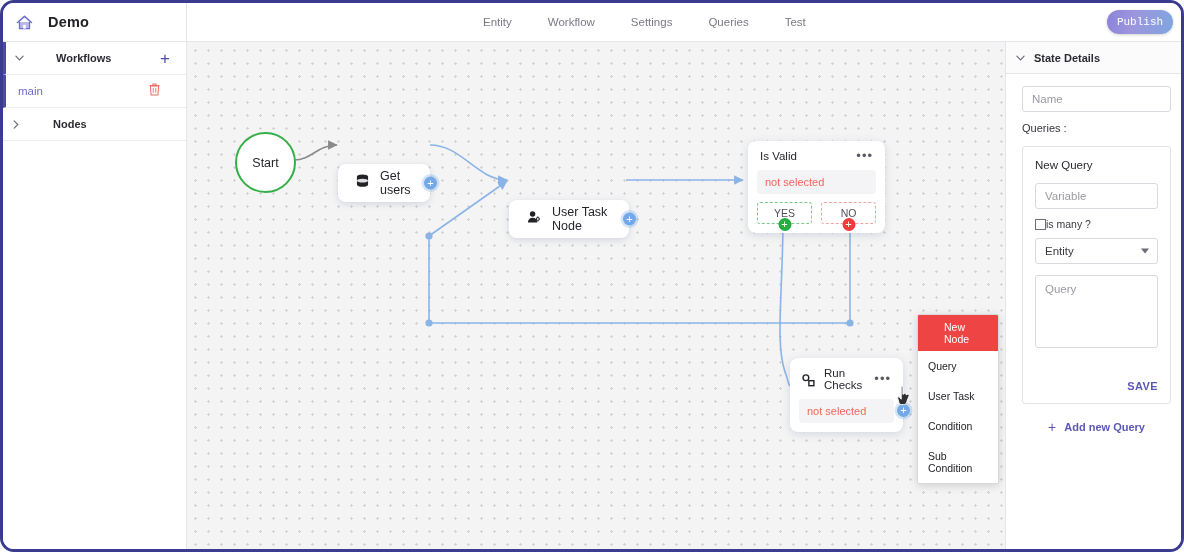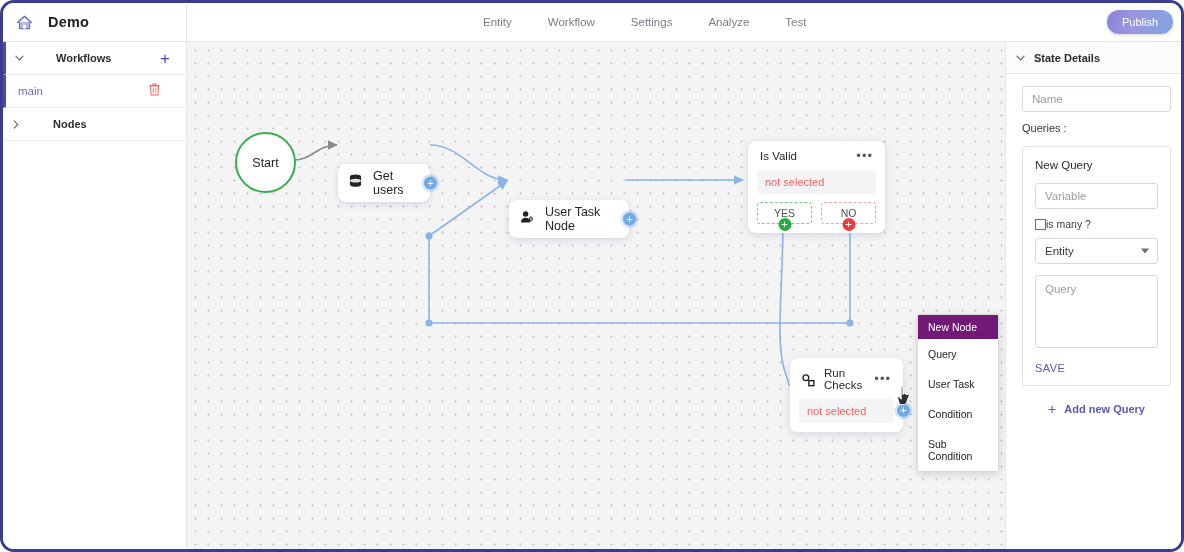--- a/index.html
+++ b/index.html
@@ -51,20 +51,21 @@
   }
   #publish-btn {
     position: absolute; right: 14px; top: 7px;
     width: 66px; height: 24px;
     border-radius: 12px;
     background: linear-gradient(100deg, #8b84d8 0%, #9d95dd 40%, #7fa6e0 100%);
     color: #ffffff; font-size: 11px;
     display: flex; align-items: center; justify-content: center;
     box-shadow: 0 1px 3px rgba(0,0,0,.18);
     cursor: pointer;
+    font-family: Liberation Mono, monospace;
   }
 
   
   #sidebar {
     position: absolute; left: 0; top: 39px;
     width: 184px; height: 513px;
     background: #ffffff;
     border-right: 1px solid #e6e6ea;
     box-sizing: border-box;
   }
@@ -118,21 +119,21 @@
   #edges { position: absolute; left: 0; top: 0; width: 818px; height: 513px; }
 
   .node {
     position: absolute;
     background: #ffffff;
     border-radius: 8px;
     box-shadow: 0 2px 7px rgba(90,110,160,.22);
   }
   .node-row {
     display: flex; align-items: center; height: 100%;
-    padding: 0 11px; box-sizing: border-box;
+    padding: 0 18px; box-sizing: border-box;
   }
   .node-row .nlabel { font-size: 12.5px; color: #24242c; margin-left: 11px; }
 
   .plug {
     position: absolute;
     width: 13px; height: 13px; border-radius: 50%;
     background: #74a9e8;
     display: flex; align-items: center; justify-content: center;
     color: #fff; font-size: 11px; line-height: 1;
     box-shadow: 0 0 0 2.5px rgba(116,169,232,.30);
@@ -195,22 +196,22 @@
   #ctxmenu {
     position: absolute;
     width: 80px;
     background: #ffffff;
     border: 1px solid #d8d8de;
     border-radius: 2px;
     box-shadow: 0 2px 8px rgba(0,0,0,.15);
     overflow: hidden;
   }
   #ctxmenu .mhead {
-    background: #701a75; color: #ffffff;
-    font-size: 10.5px; padding: 6px 10px;
+    background: #ef4444; color: #ffffff;
+    font-size: 10.5px; padding: 6px 26px;
   }
   #ctxmenu .mitem {
     font-size: 10.5px; color: #222228;
     padding: 9px 10px;
     cursor: pointer; background: #ffffff;
   }
 
   
   #cursor { position: absolute; pointer-events: none; }
 
@@ -276,23 +277,23 @@
     border: 1px solid #d9d9df; border-radius: 3px;
     box-sizing: border-box;
     font-size: 11.5px; color: #2a2a32;
     padding: 7px 9px;
     resize: none;
     font-family: "Liberation Sans", sans-serif;
     outline: none; background: #fff;
   }
   .ta::placeholder { color: #9a9aa3; }
   .savebtn {
-    text-align: left; font-size: 11px; color: #5a57b5;
-    font-weight: normal; letter-spacing: .4px;
-    margin-top: 10px; cursor: pointer;
+    text-align: right; font-size: 11px; color: #5a57b5;
+    font-weight: bold; letter-spacing: .4px;
+    margin-top: 28px; cursor: pointer;
   }
   .addq {
     display: flex; align-items: center; justify-content: center; gap: 8px;
     margin-top: 16px; font-size: 11px; color: #5a57b5; font-weight: bold;
     cursor: pointer;
   }
   .addq .pl { font-size: 14px; font-weight: 400; line-height: 1; }
 </style>
 </head>
 <body>
@@ -309,21 +310,21 @@
           <rect x="10.3" y="14" width="3.4" height="5" fill="#ffffff"></rect>
         </svg>
       </span>
       <span class="title">Demo</span>
     </div>
 
     <div id="topnav">
       <span class="nav-item">Entity</span>
       <span class="nav-item">Workflow</span>
       <span class="nav-item">Settings</span>
-      <span class="nav-item">Analyze</span>
+      <span class="nav-item">Queries</span>
       <span class="nav-item">Test</span>
     </div>
 
     <div id="publish-btn">Publish</div>
   </div>
 
   <div id="sidebar">
 
     <div class="side-row hdr">
       <span class="caret">

